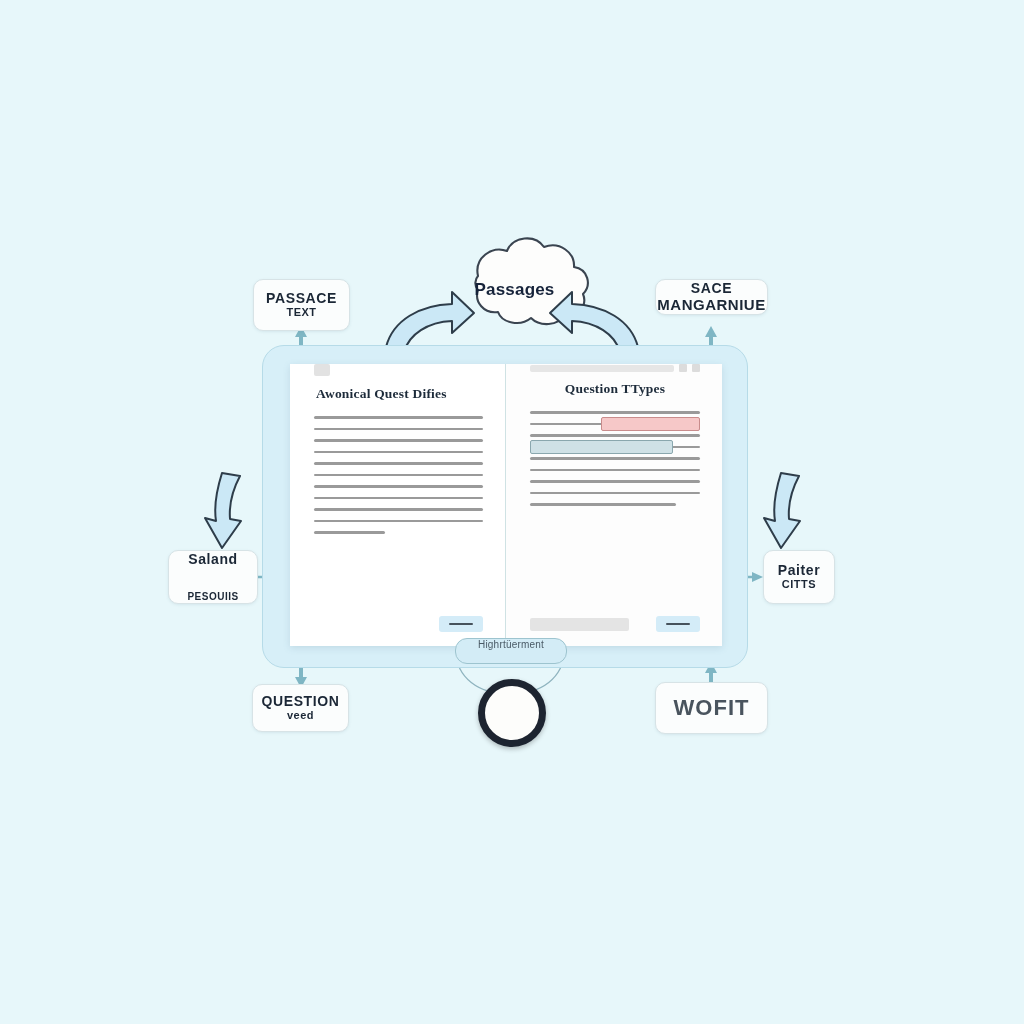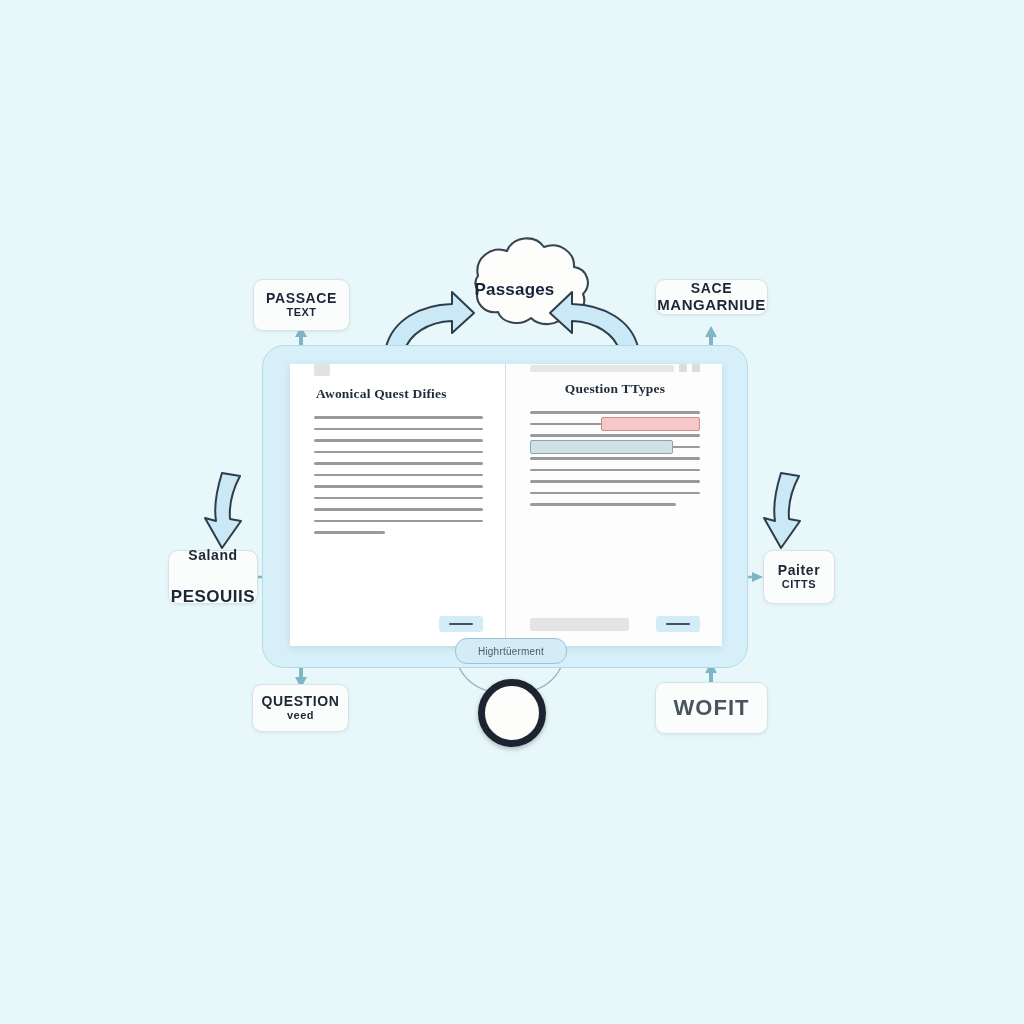--- a/index.html
+++ b/index.html
@@ -115,36 +115,36 @@
 
   #lbl-passage-text{left:253px;top:279px;width:97px;height:52px;}
   #lbl-passage-text .l1{font-variant:small-caps;text-transform:uppercase;}
   #lbl-passage-text .l2{font-variant:small-caps;text-transform:uppercase;}
 
   #lbl-sace-managing{left:655px;top:279px;width:113px;height:36px;}
   #lbl-sace-managing .l1{font-variant:small-caps;text-transform:uppercase;}
   #lbl-sace-managing .l2{font-variant:small-caps;text-transform:uppercase;font-size:15px;}
 
   #lbl-saland{left:168px;top:550px;width:90px;height:54px;}
-  #lbl-saland .l2{font-variant:small-caps;text-transform:uppercase;font-size:17px;margin-top:24px;}
+  #lbl-saland .l2{font-variant:small-caps;text-transform:uppercase;font-size:10px;margin-top:24px;}
 
   #lbl-paiter{left:763px;top:550px;width:72px;height:54px;}
   #lbl-paiter .l2{font-variant:small-caps;text-transform:uppercase;}
 
   #lbl-question-veed{left:252px;top:684px;width:97px;height:48px;}
   #lbl-question-veed .l1{font-variant:small-caps;text-transform:uppercase;}
 
   #lbl-wofit{left:655px;top:682px;width:113px;height:52px;}
   #lbl-wofit .l1{font-size:22px;font-variant:small-caps;text-transform:uppercase;letter-spacing:1px;color:#49545e;font-weight:700;}
 
   
   .hl-pill{
     position:absolute;left:455px;top:638px;width:110px;height:24px;
     background:#d3ecf6;border:1px solid #9dc4cf;border-radius:12px;
-    display:flex;align-items:center;justify-content:center;
+    display:flex;align-items:flex-start;justify-content:center;
     font-size:10px;color:#4a5a66;letter-spacing:.2px;
   }
 
   
   .clock{
     position:absolute;left:478px;top:679px;width:68px;height:68px;
     border-radius:50%;
     background:#fdfdfb;
     border:7px solid #1d2430;
     box-sizing:border-box;

